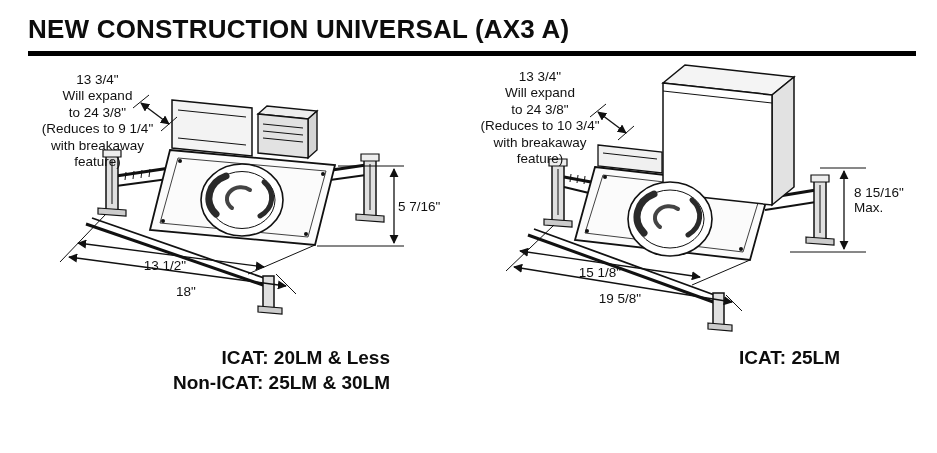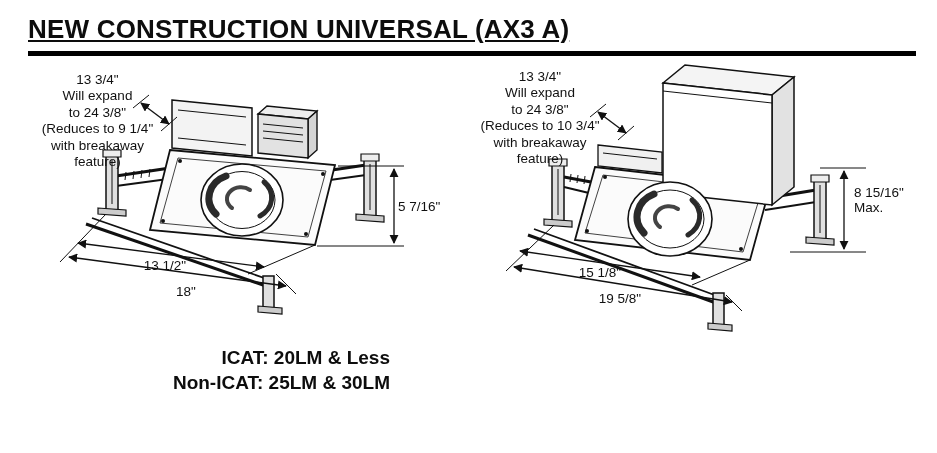--- a/index.html
+++ b/index.html
@@ -1,21 +1,21 @@
 <!DOCTYPE html>
 <html><head>
 <meta charset="utf-8">
 <style>
   html,body{margin:0;padding:0;background:#fff;}
   body{font-family:"Liberation Sans",sans-serif;color:#111;}
   .page{position:relative;width:937px;height:453px;background:#fff;overflow:hidden;}
   .title{
     position:absolute;left:28px;top:14px;width:888px;
     font-size:26px;font-weight:bold;letter-spacing:.2px;
-    padding-bottom:6px;border-bottom:5px solid #000;color:#0d0d0d;text-decoration:underline;
+    padding-bottom:6px;border-bottom:5px solid #000;color:#0d0d0d;
   }
   .fig{position:absolute;}
   .fig svg{position:absolute;left:0;top:0;}
   .note{
     position:absolute;font-size:13.5px;line-height:1.22;text-align:center;
     white-space:pre-line;color:#111;
   }
   .dimlabel{
     position:absolute;font-size:13.5px;color:#111;white-space:pre-line;
   }
@@ -236,14 +236,15 @@
 with breakaway
 feature)</div>
     <div class="dimlabel" style="left:384px;top:130px;">8 15/16"
 Max.</div>
     <div class="dimlabel center" style="left:80px;top:210px;width:100px;">15 1/8"</div>
     <div class="dimlabel center" style="left:100px;top:236px;width:100px;">19 5/8"</div>
   </div>
 
   <div class="caption" style="left:60px;top:345px;width:330px;">ICAT: 20LM &amp; Less
 Non-ICAT: 25LM &amp; 30LM</div>
+  <div class="caption" style="left:570px;top:345px;width:270px;">ICAT: 25LM</div>
 
 </div>
 
 </body></html>

